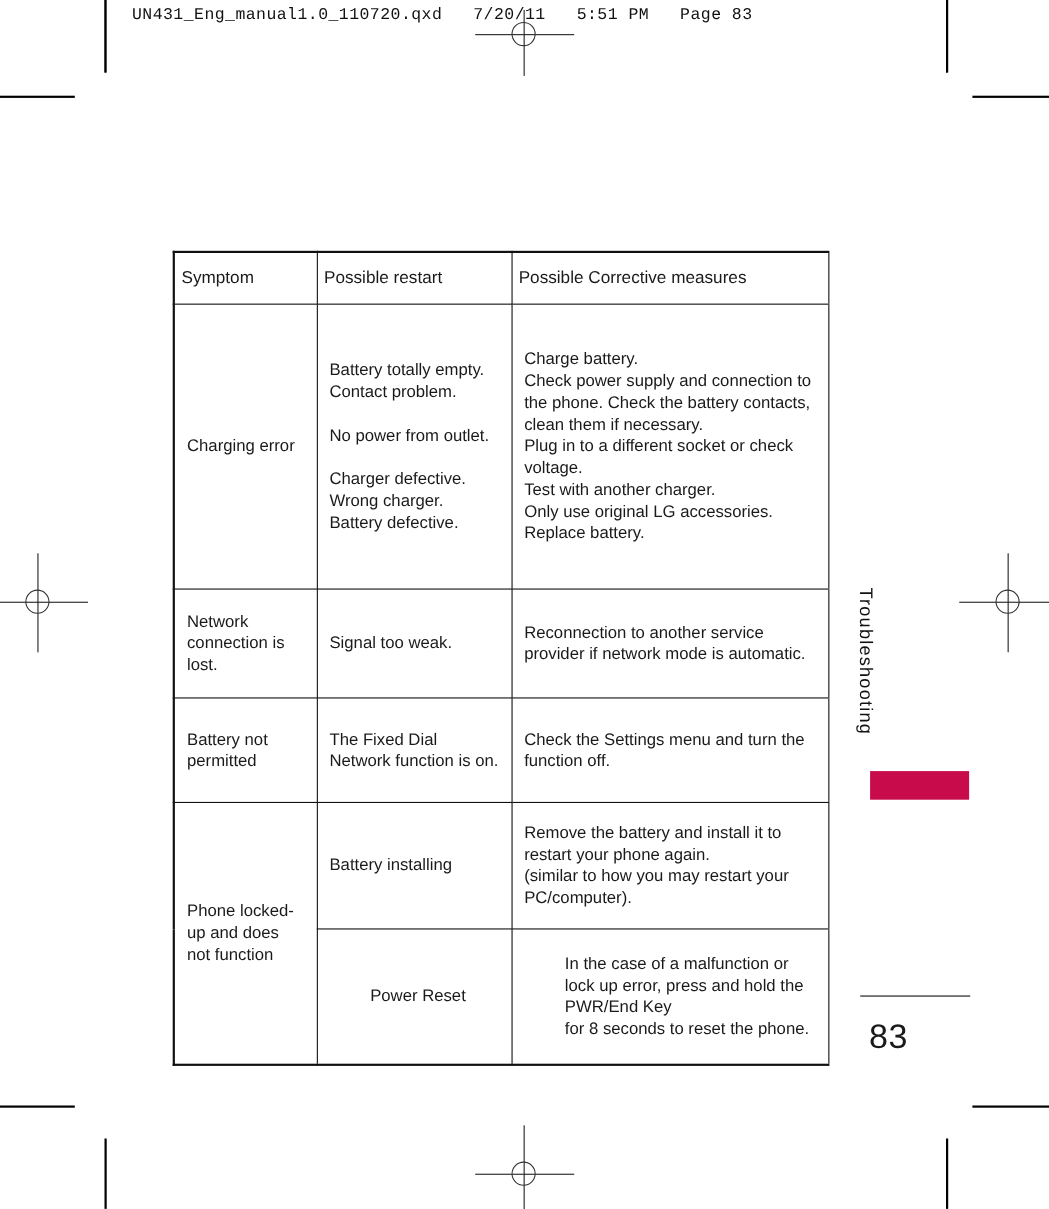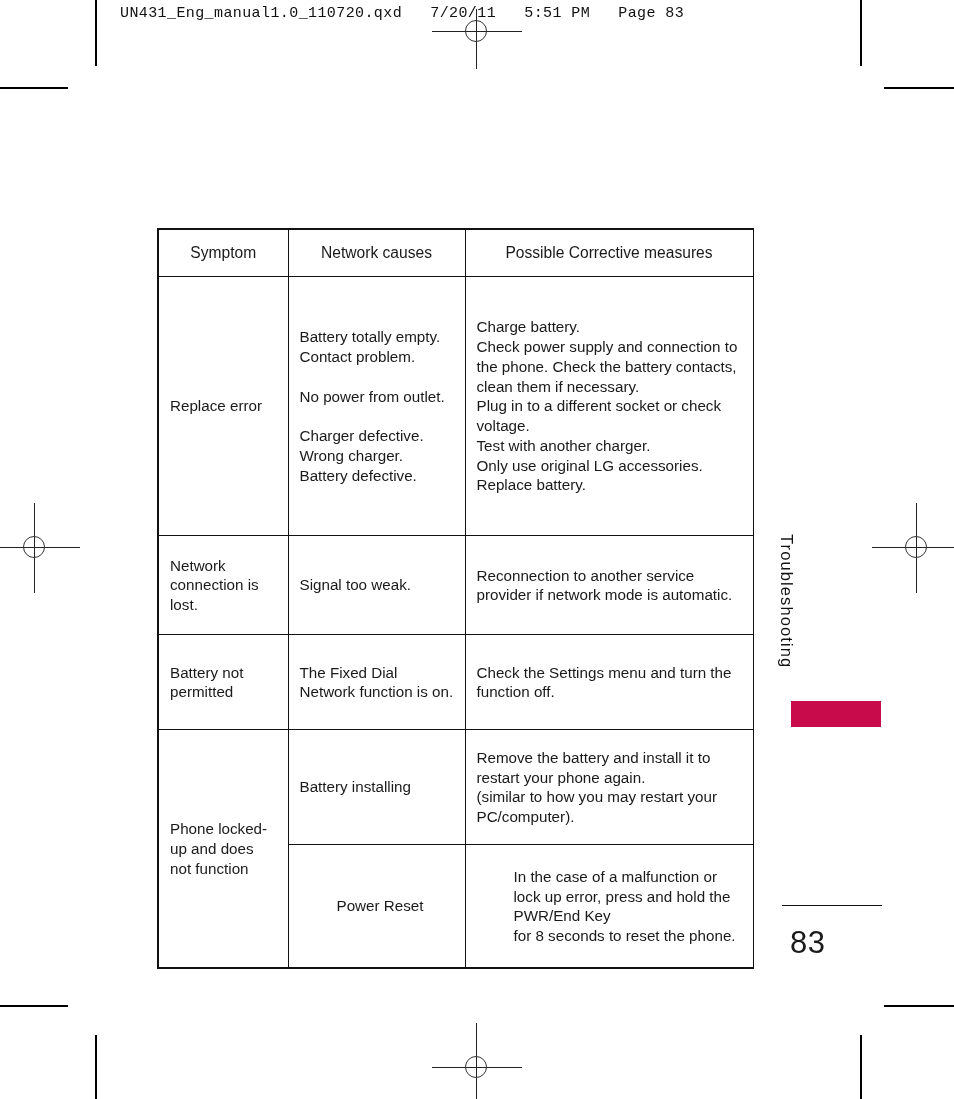--- a/index.html
+++ b/index.html
@@ -152,21 +152,20 @@
     vertical-align: middle;
     padding: 8px 10px 8px 11px;
     font-size: 15.2px;
     line-height: 1.30;
     color: #1a1a1a;
     text-align: left;
   }
   table.ts td:last-child, table.ts th:last-child { border-right: none; }
 
   table.ts thead th {
-    text-align: center;
     font-weight: normal;
     font-size: 15.6px;
     padding: 13px 6px 13px 6px;
     border-bottom: 1px solid #111;
   }
   table.ts thead tr th { border-bottom-width: 1px; }
 
   
   table.ts thead { border-bottom: 1px solid #111; }
 
@@ -239,28 +238,28 @@
   <div class="tbl-wrap">
     <table class="ts">
       <colgroup>
         <col class="c1">
           <col class="c2">
           <col class="c3">
       </colgroup>
       <thead>
         <tr>
           <th>Symptom</th>
-          <th>Network causes</th>
+          <th>Possible restart</th>
           <th>Possible Corrective measures</th>
         </tr>
       </thead>
       <tbody>
 
         <tr class="r-charging">
-          <td class="symptom cell-lines">Replace error</td>
+          <td class="symptom cell-lines">Charging error</td>
           <td class="cause cell-lines">Battery totally empty.
 Contact problem.
 
 No power from outlet.
 
 Charger defective.
 Wrong charger.
 Battery defective.</td>
           <td class="fix cell-lines">Charge battery.
 Check power supply and connection to the phone. Check the battery contacts, clean them if necessary.

